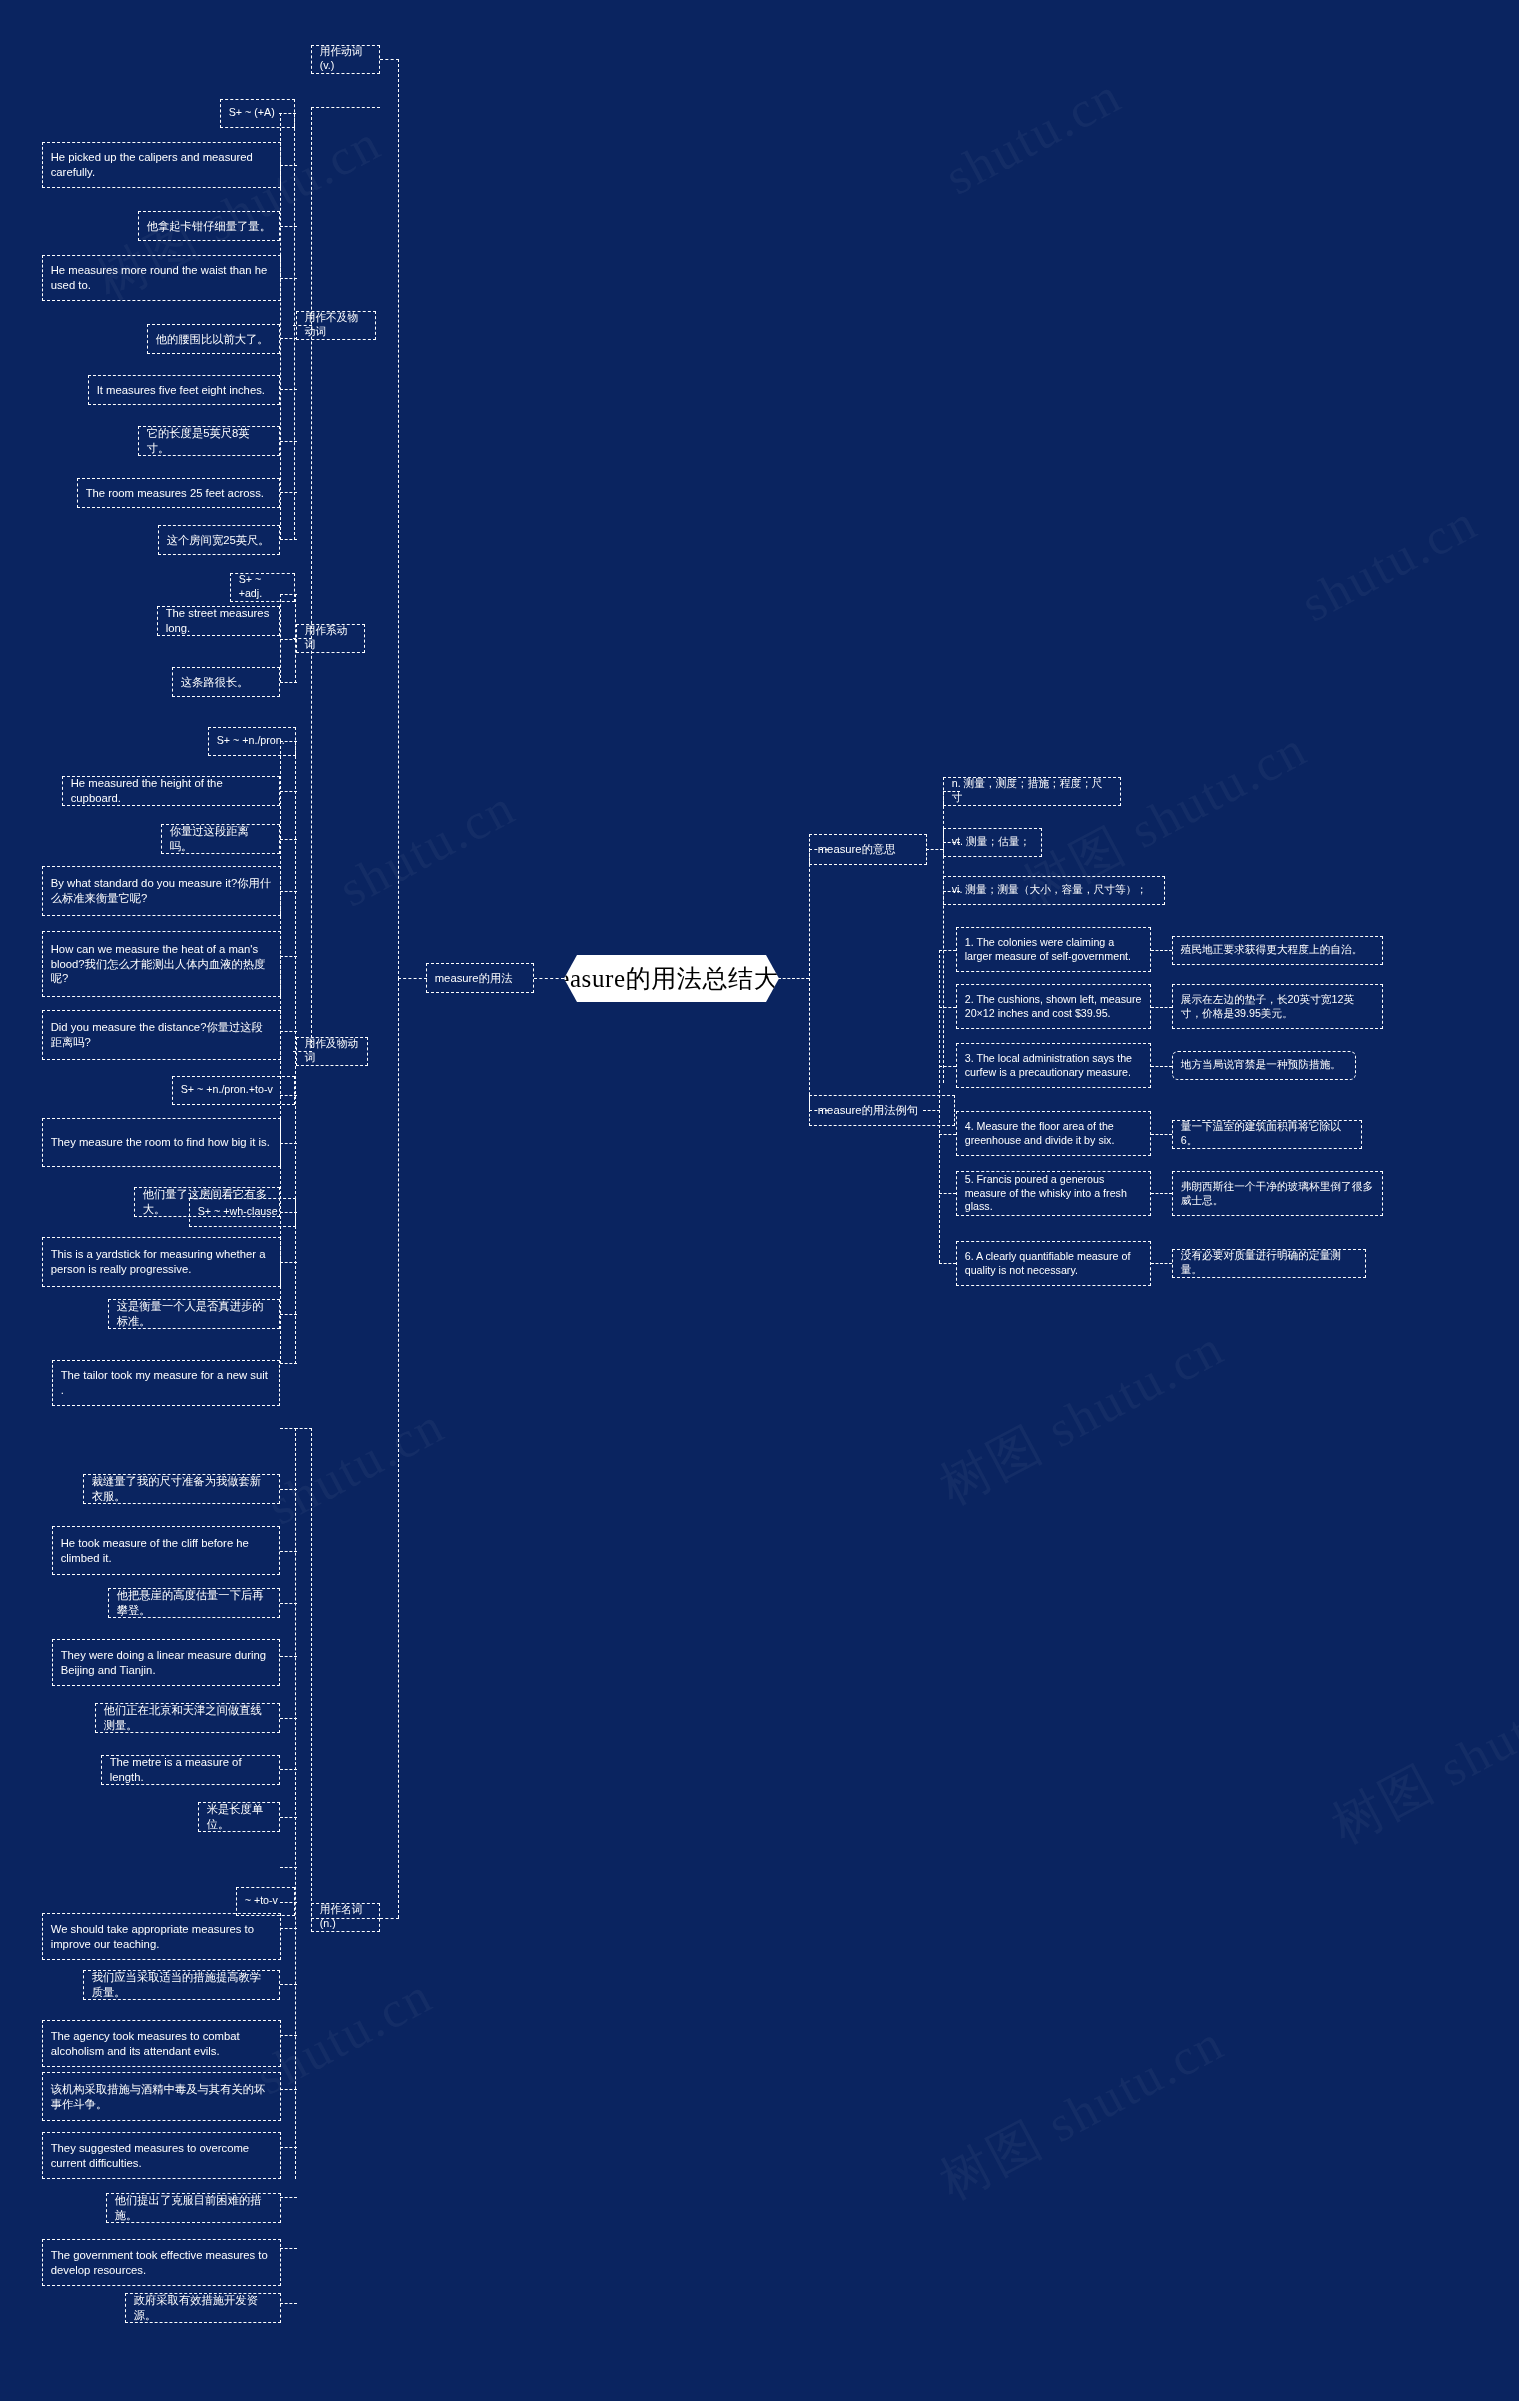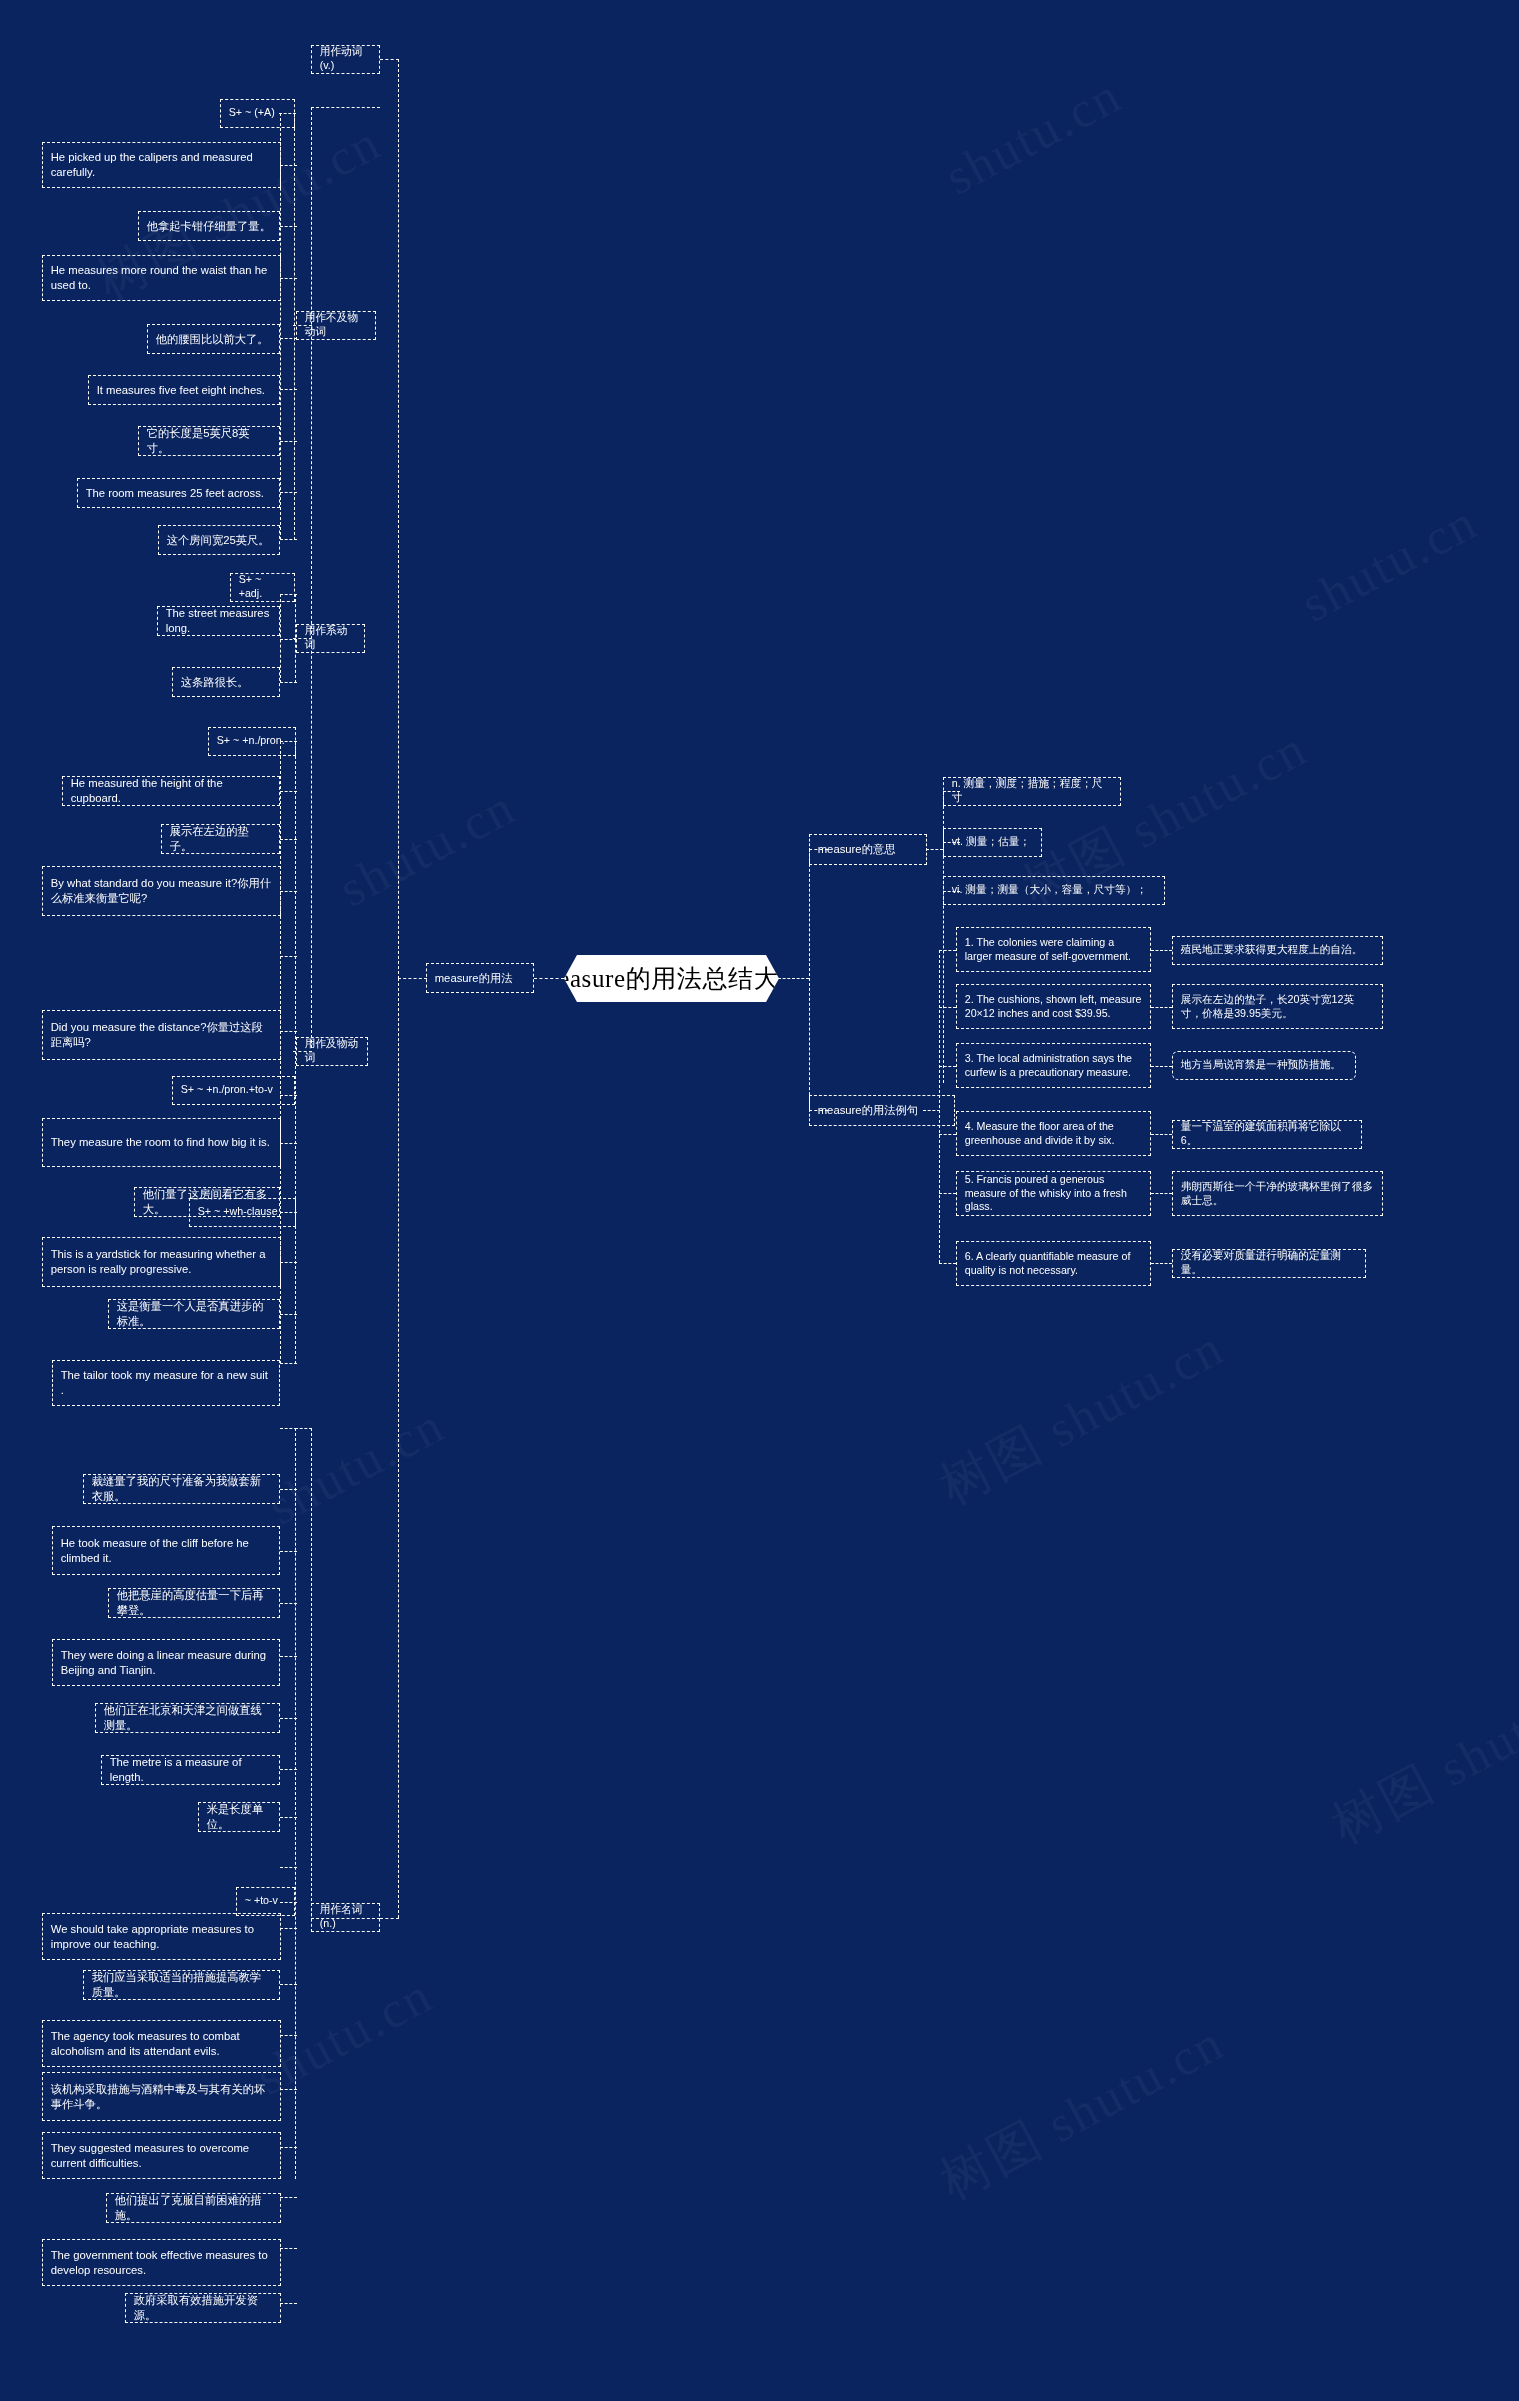--- a/index.html
+++ b/index.html
@@ -280,27 +280,30 @@
     <span class="n-txt">The street measures long.</span>
   </div>
   <div class="node" style="left:172px; top:667px; width:108px; height:30px;">
     <span class="n-txt">这条路很长。</span>
   </div>
 
   <div class="node" style="left:62px; top:776px; width:218px; height:30px;">
     <span class="n-txt">He measured the height of the cupboard.</span>
   </div>
   <div class="node" style="left:161px; top:824px; width:119px; height:30px;">
-    <span class="n-txt">展示在左边的垫子。</span>
+    <span class="n-txt">你量过这段距离吗。</span>
   </div>
 
   <div class="node" style="left:42px; top:866px; width:239px; height:50px;">
     <span class="n-txt">By what standard do you measure it?你用什么标准来衡量它呢?</span>
   </div>
 
+  <div class="node" style="left:42px; top:931px; width:239px; height:66px;">
+    <span class="n-txt">How can we measure the heat of a man's blood?我们怎么才能测出人体内血液的热度呢?</span>
+  </div>
 
   <div class="node" style="left:42px; top:1010px; width:239px; height:50px;">
     <span class="n-txt">Did you measure the distance?你量过这段距离吗?</span>
   </div>
 
   <div class="node" style="left:42px; top:1118px; width:239px; height:49px;">
     <span class="n-txt">They measure the room to find how big it is.</span>
   </div>
   <div class="node" style="left:134px; top:1187px; width:146px; height:30px;">
     <span class="n-txt">他们量了这房间看它有多大。</span>

